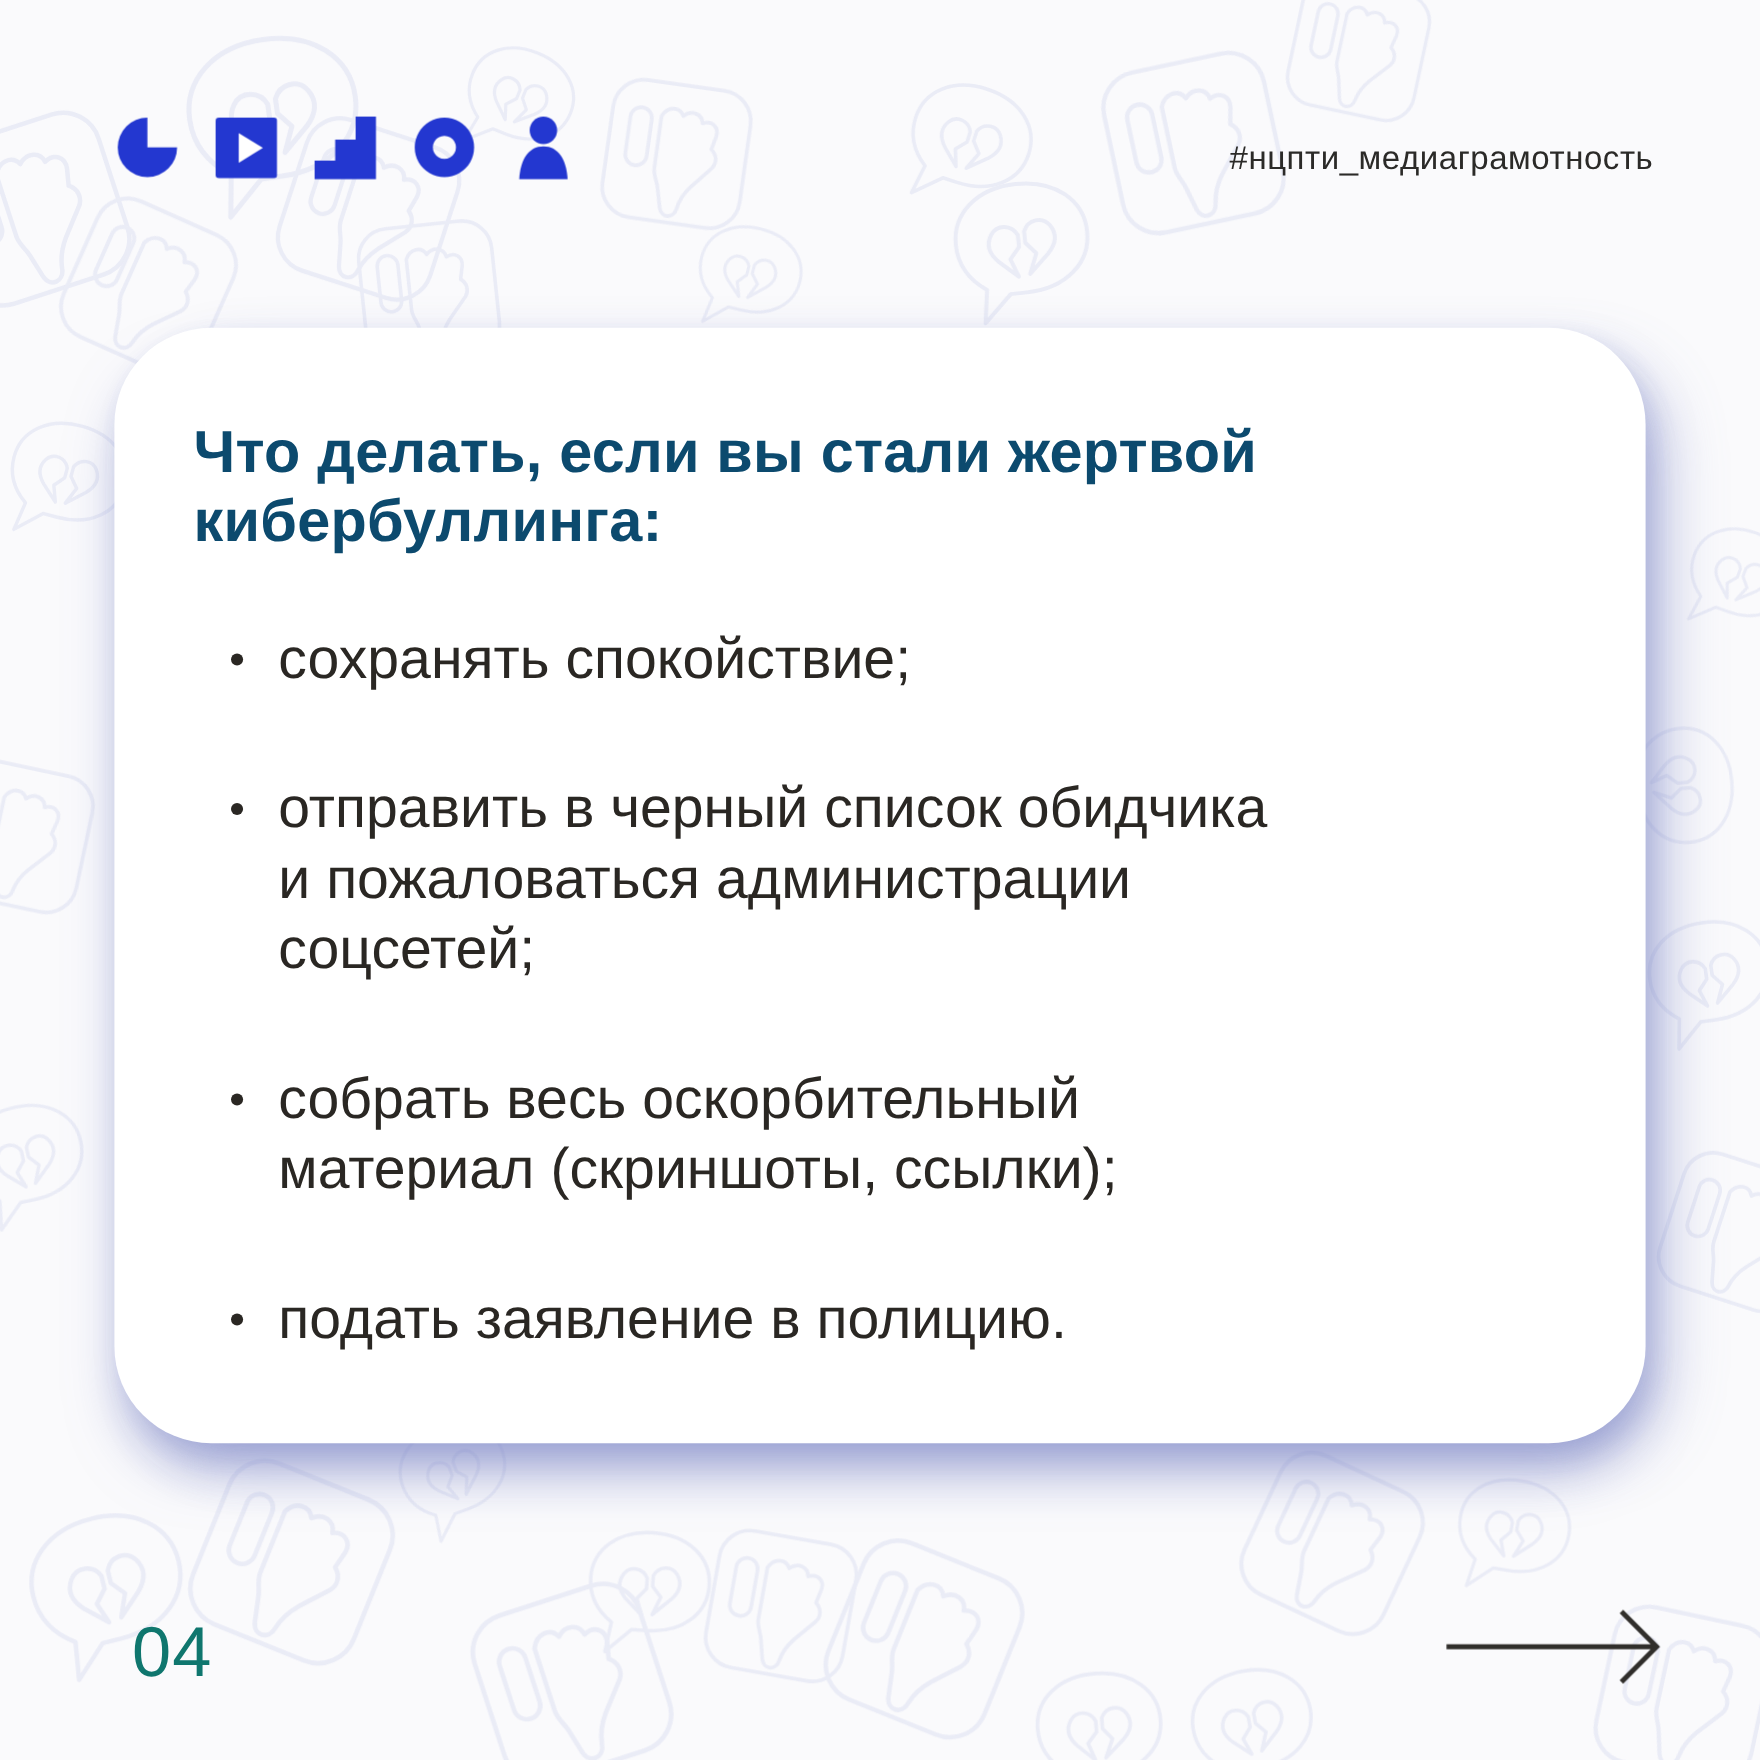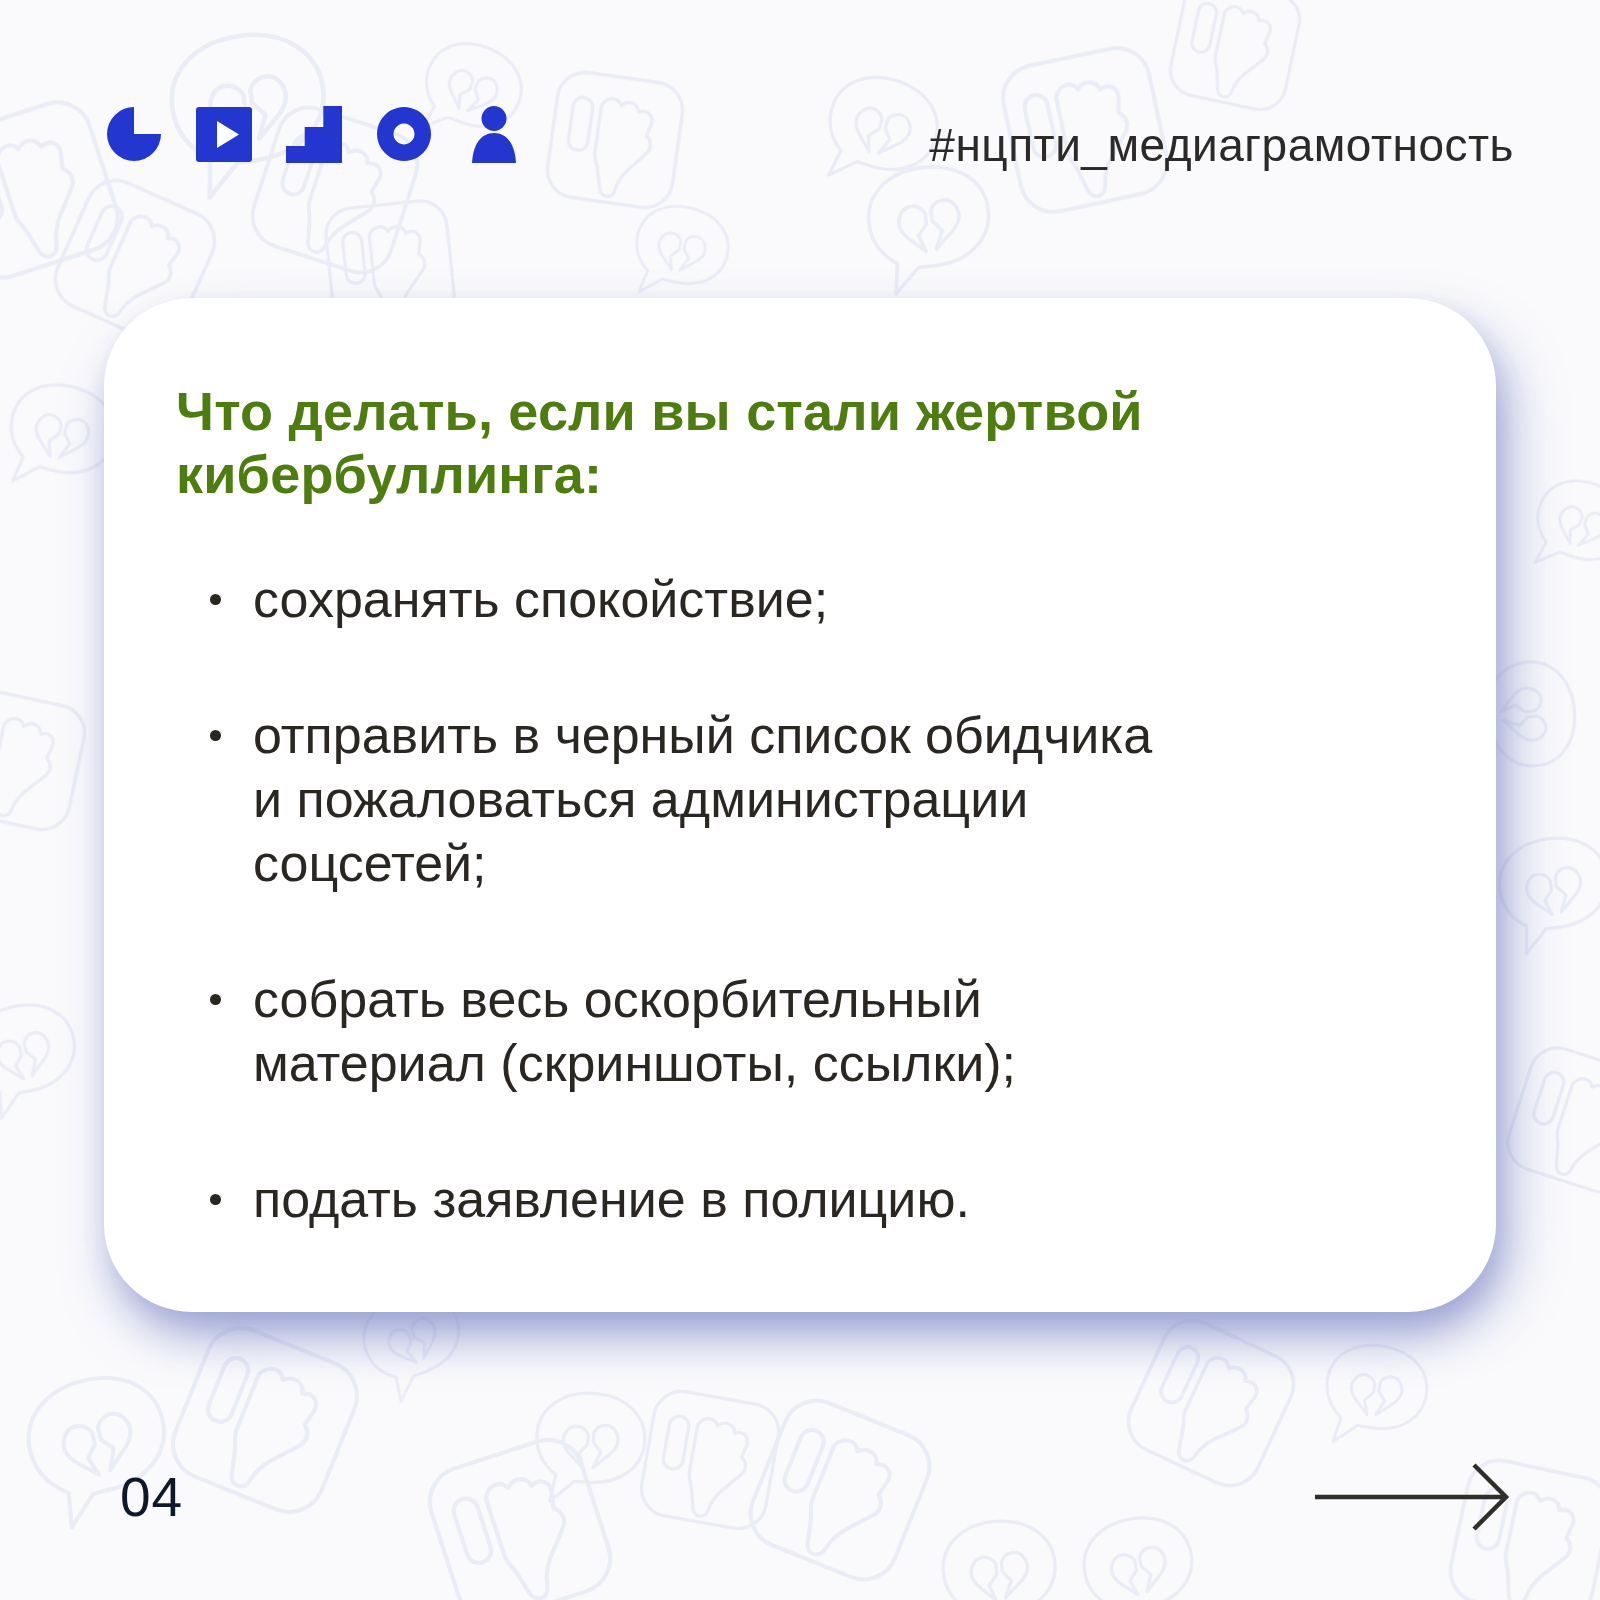--- a/index.html
+++ b/index.html
@@ -11,55 +11,55 @@
   .bg-svg{position:absolute;left:0;top:0;width:1600px;height:1600px;}
   .pattern{stroke:#e7e9f5;stroke-width:2.4;fill:none;stroke-linejoin:round;stroke-linecap:round;opacity:.85;}
 
   .logo-row{
     position:absolute;left:106px;top:106px;
     display:flex;gap:34px;align-items:flex-end;
   }
   .logo-row svg{display:block;width:56px;height:57px;}
 
   .hashtag{
-    position:absolute;top:112px;right:86px;
-    font-size:46px;line-height:66px;color:#2b2a28;letter-spacing:.5px;
+    position:absolute;top:112px;right:97px;
+    font-size:30px;line-height:66px;color:#2b2a28;letter-spacing:.5px;
     white-space:nowrap;
   }
 
   .card{
     position:absolute;left:104px;top:298px;width:1392px;height:1014px;
     box-sizing:border-box;background:#ffffff;border-radius:88px;
     padding:82px 80px 0 72px;
     box-shadow:0 30px 48px -8px rgba(122,132,196,.55),
                26px 22px 55px -10px rgba(122,132,196,.42),
                8px 10px 22px rgba(122,132,196,.18);
   }
   .card h1{
     margin:0;max-width:1160px;
     font-size:54px;line-height:1.16;font-weight:700;
-    color:#4d7c0f;letter-spacing:.2px;
+    color:#0c4a6e;letter-spacing:.2px;
   }
   ul.bullets{
     list-style:none;margin:62px 0 0 0;padding:0;text-decoration:underline;
   }
   ul.bullets li{
     position:relative;padding-left:77px;margin:0 0 72px 0;
     font-size:52px;line-height:64px;color:#2a2723;
   }
   ul.bullets li:last-child{margin-bottom:0;}
   ul.bullets li::before{
     content:"";position:absolute;left:34px;top:27px;
     width:11px;height:11px;border-radius:50%;background:#2a2723;
   }
   ul.bullets li .li-text{display:inline-block;max-width:940px;}
 
   .page-number{
     position:absolute;left:120px;top:1470px;
-    font-size:55px;line-height:1;color:#0f172a;letter-spacing:1px;
+    font-size:64px;line-height:1;color:#0f766e;letter-spacing:1px;
   }
   .next-arrow{
     position:absolute;left:1313px;top:1455px;width:200px;height:84px;
     cursor:pointer;
   }
   .next-arrow svg{display:block;width:200px;height:84px;}
 </style>
 </head>
 <body>
 

